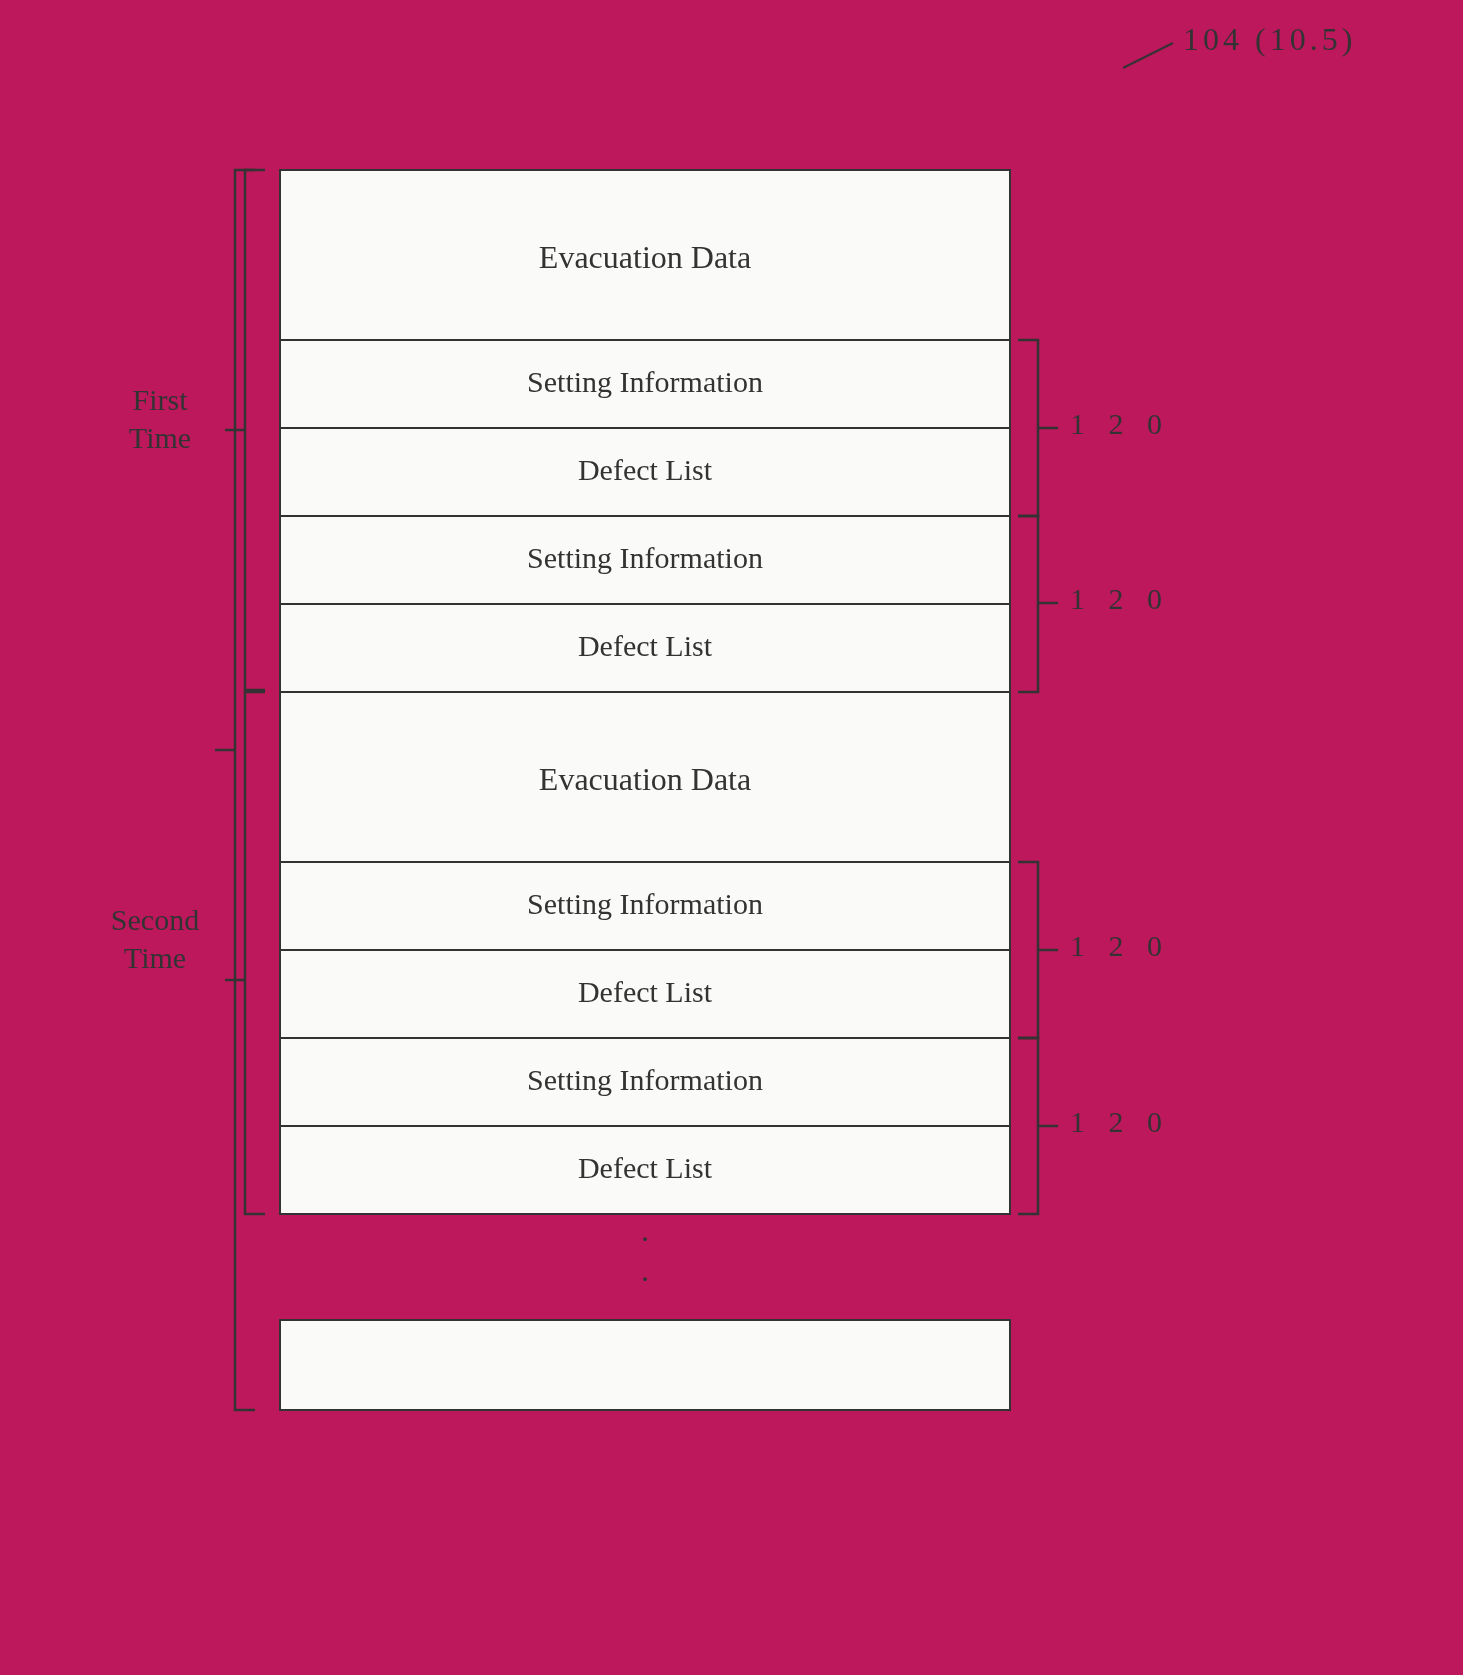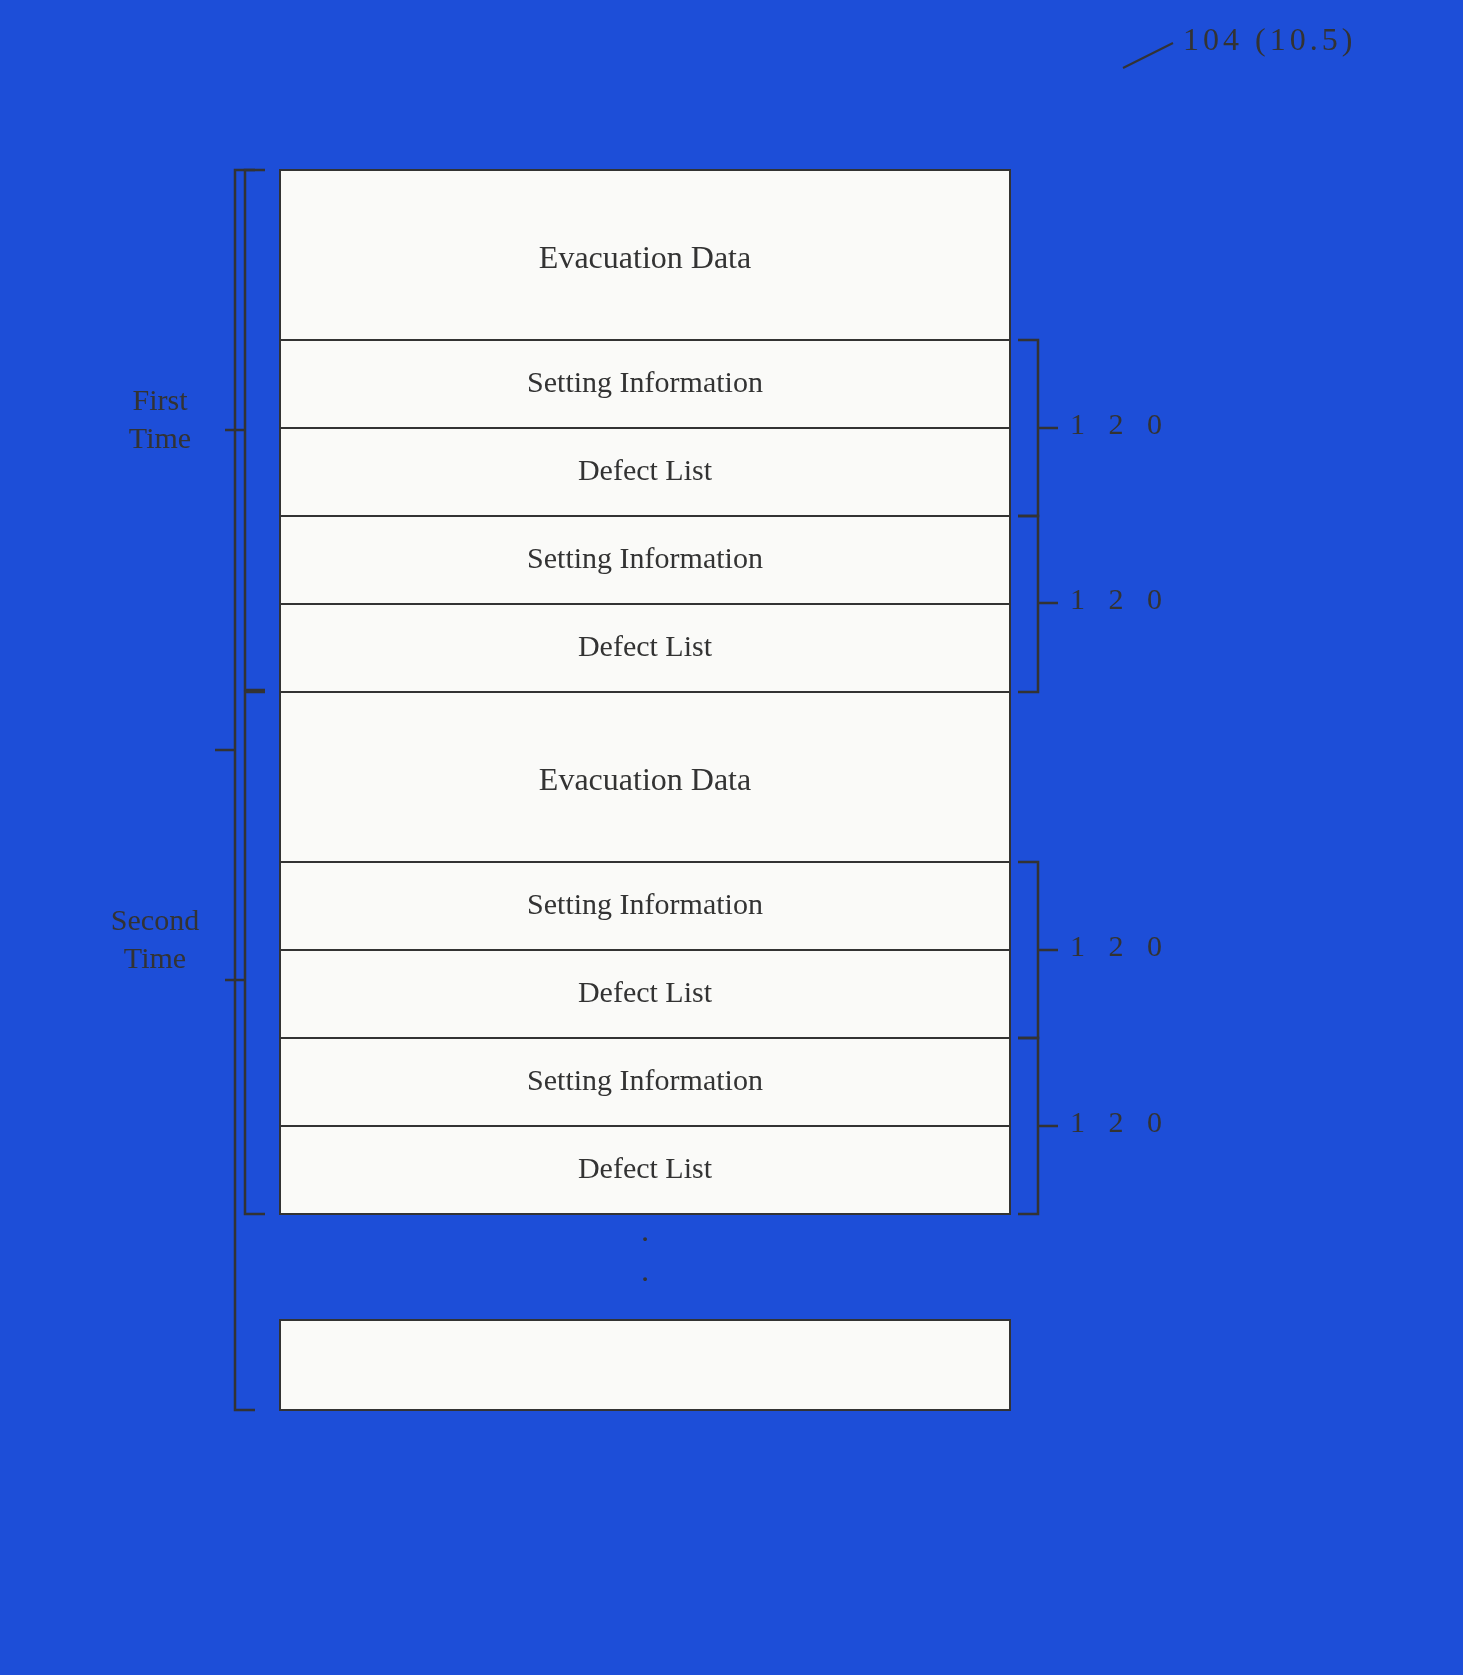--- a/index.html
+++ b/index.html
@@ -13,21 +13,21 @@
       width: 1463px;
       height: 1675px;
       font-family: 'Times New Roman', Times, serif;
       position: relative;
       overflow: hidden;
     }
 
     .page-container {
       width: 1463px;
       height: 1675px;
-      background: #1d4ed8;
+      background: #be185d;
       position: relative;
     }
   </style>
 </head>
 <body>
 
 <div class="page-container">
 
   <svg style="position:absolute;top:28px;right:60px;width:340px;height:60px;">
     <line x1="60" y1="40" x2="110" y2="15" stroke="#333" stroke-width="2"></line>

